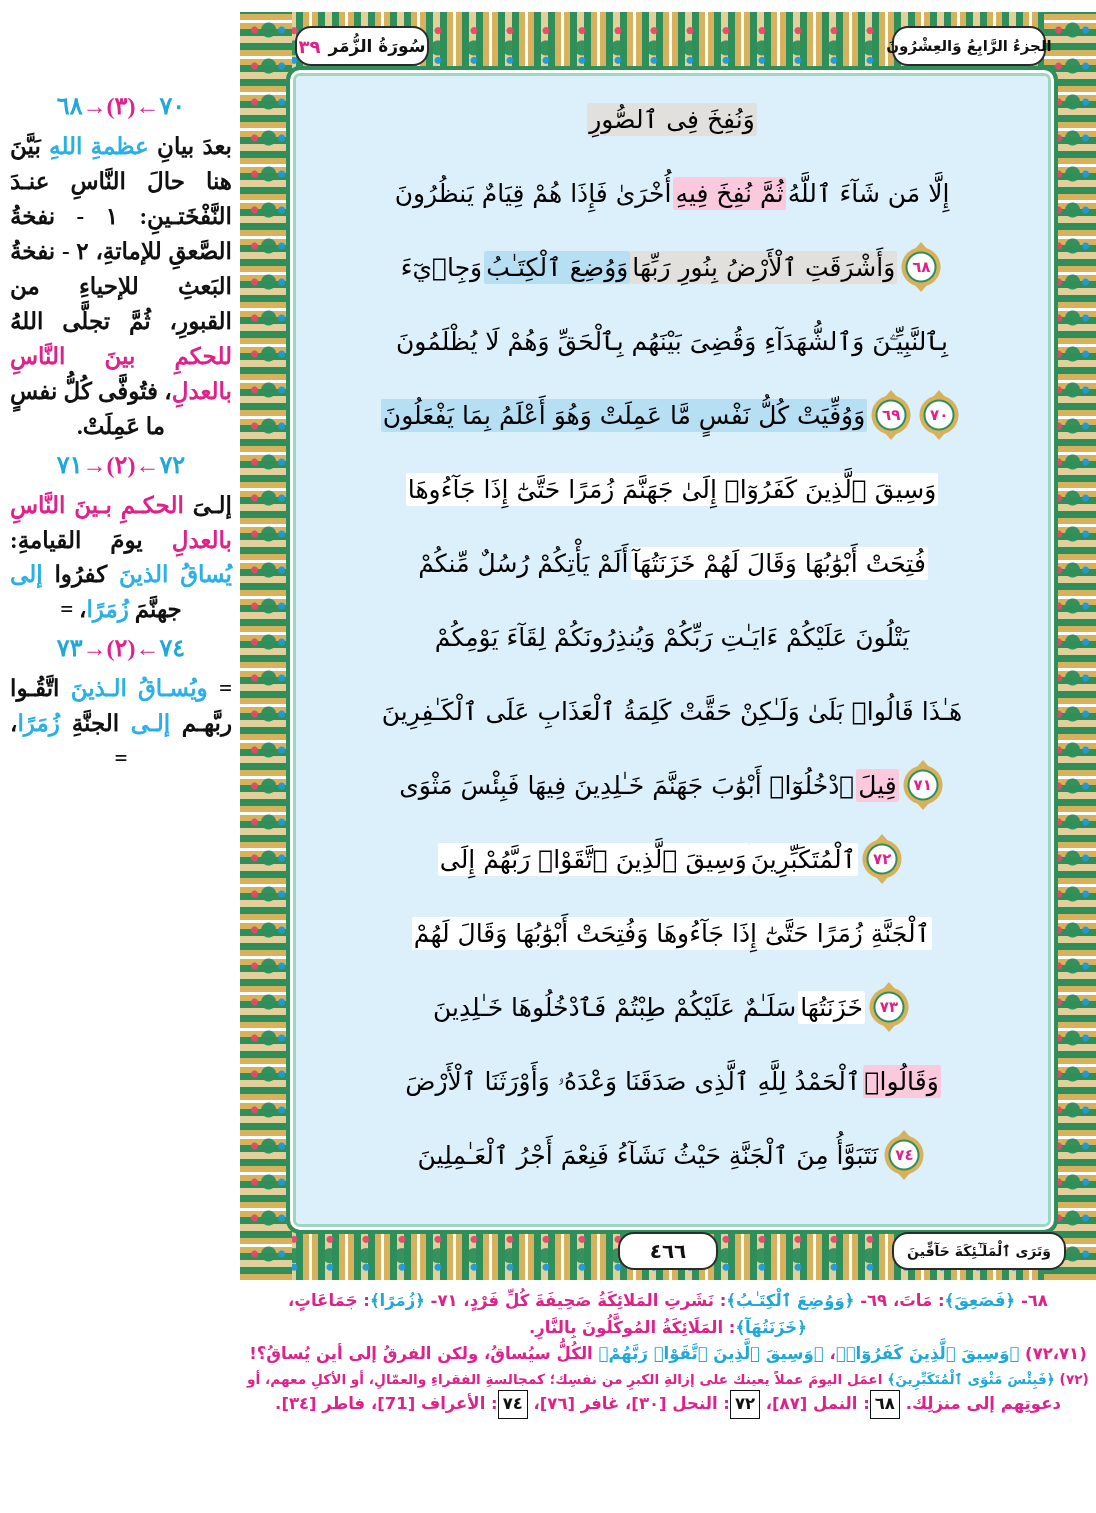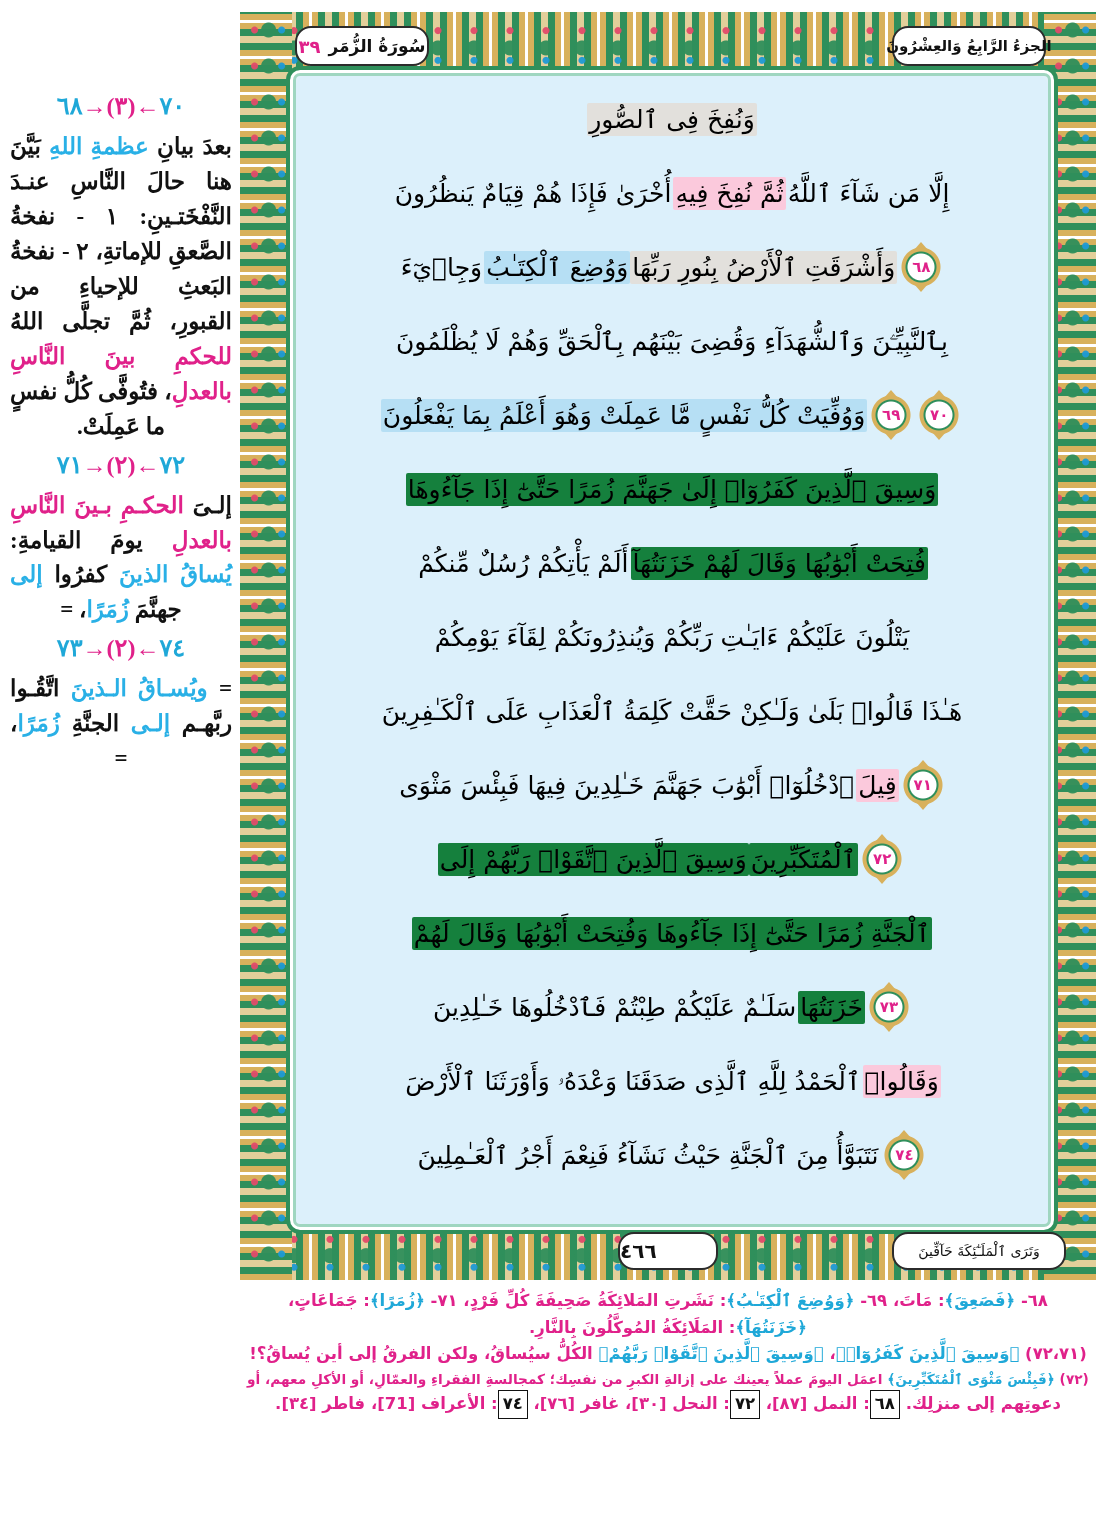--- a/index.html
+++ b/index.html
@@ -75,35 +75,35 @@
   .cartouche{
     position:absolute;background:#fff;border:2px solid #2b2b2b;
     border-radius:16px;display:flex;align-items:center;justify-content:center;
     color:#111;white-space:nowrap;z-index:6;
     font-family:"DejaVu Sans","Liberation Sans",sans-serif;
   }
   .cart-surah{left:55px;top:14px;width:130px;height:36px;font-size:17px;font-weight:bold;}
   .cart-surah .num{color:#e0218a;margin-inline-start:8px;font-size:18px;text-align:right;}
   .cart-juz{right:50px;top:14px;width:150px;height:36px;font-size:15px;font-weight:bold;}
   .cart-page{left:50%;transform:translateX(-50%);bottom:10px;width:96px;height:34px;
-    font-size:20px;font-weight:bold;letter-spacing:1px;justify-content:flex-end;}
-  .cart-foot-r{right:30px;bottom:10px;width:170px;height:34px;font-size:14px;font-weight:normal;}
+    font-size:20px;font-weight:bold;letter-spacing:1px;}
+  .cart-foot-r{right:30px;bottom:10px;width:170px;height:34px;font-size:14px;font-weight:bold;}
 
   
   .ayat-line{
     display:block;width:100%;text-align:center;
     font-family:"DejaVu Sans","Liberation Sans",sans-serif;
     font-size:25px;line-height:1.0;color:#000;
     height:74px;display:flex;align-items:center;justify-content:center;
     direction:rtl;white-space:nowrap;overflow:visible;
   }
   .ayat-line .seg{padding:4px 2px;border-radius:2px;}
   .hl-pink  {background:#fbc9dc;}
   .hl-blue  {background:#b6dff4;}
-  .hl-yellow{background:#15803d;}
+  .hl-yellow{background:#ffffff;}
   .hl-grey  {background:#e2e0dc;}
   .hl-none  {background:transparent;}
 
   
   .ayah-mark{
     display:inline-flex;align-items:center;justify-content:center;
     width:40px;height:40px;margin:0 4px;flex:0 0 auto;
     font-size:15px;font-weight:bold;color:#e0218a;
     background:
       radial-gradient(circle at 50% 50%, #ffffff 0 13px, rgba(0,0,0,0) 14px),

